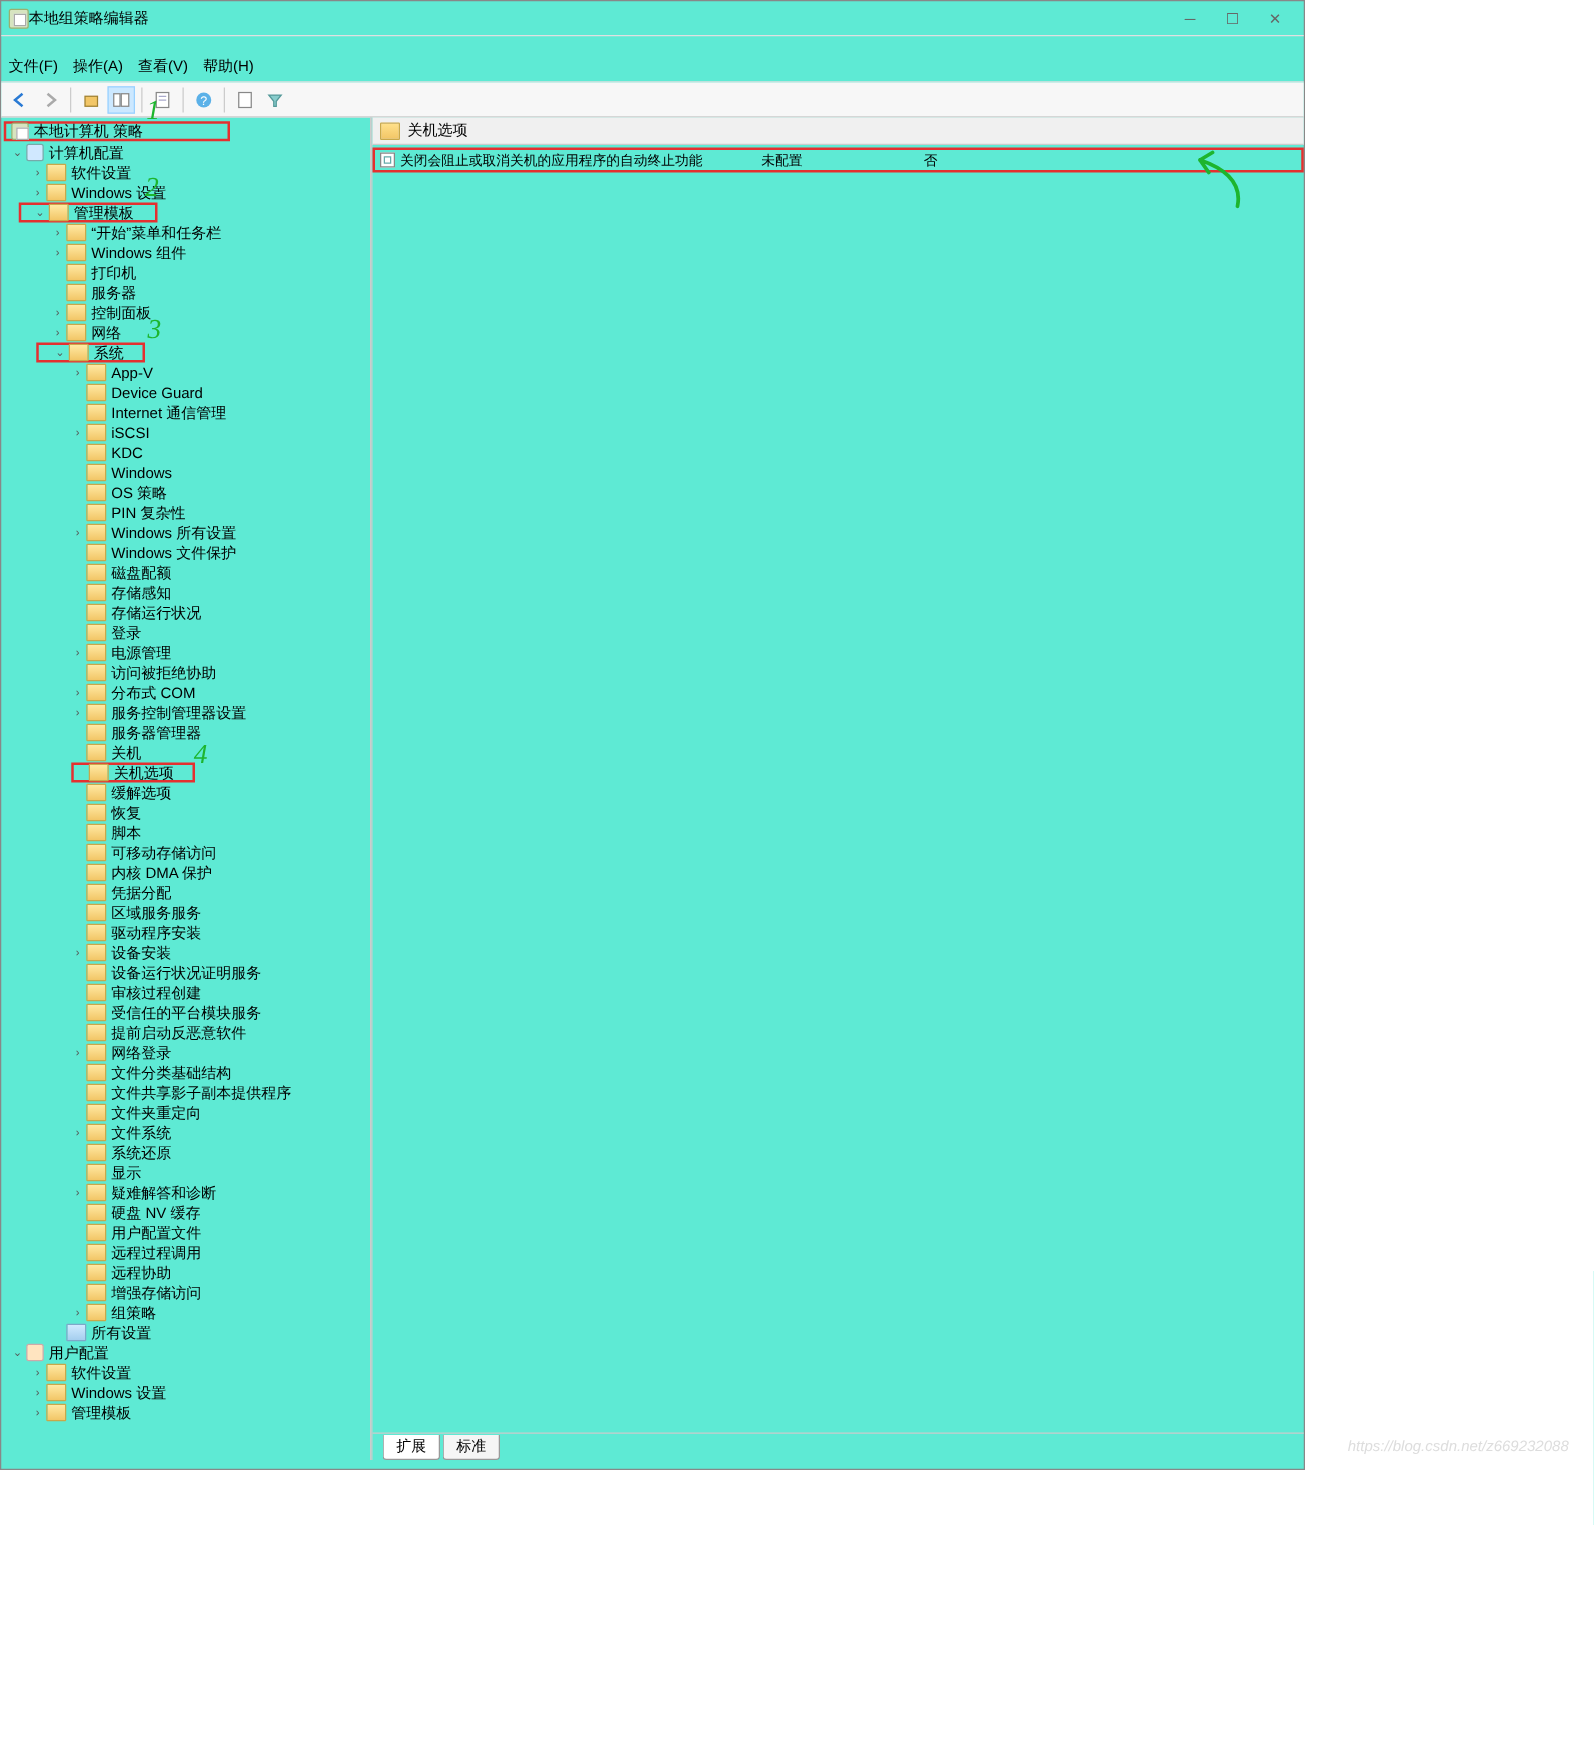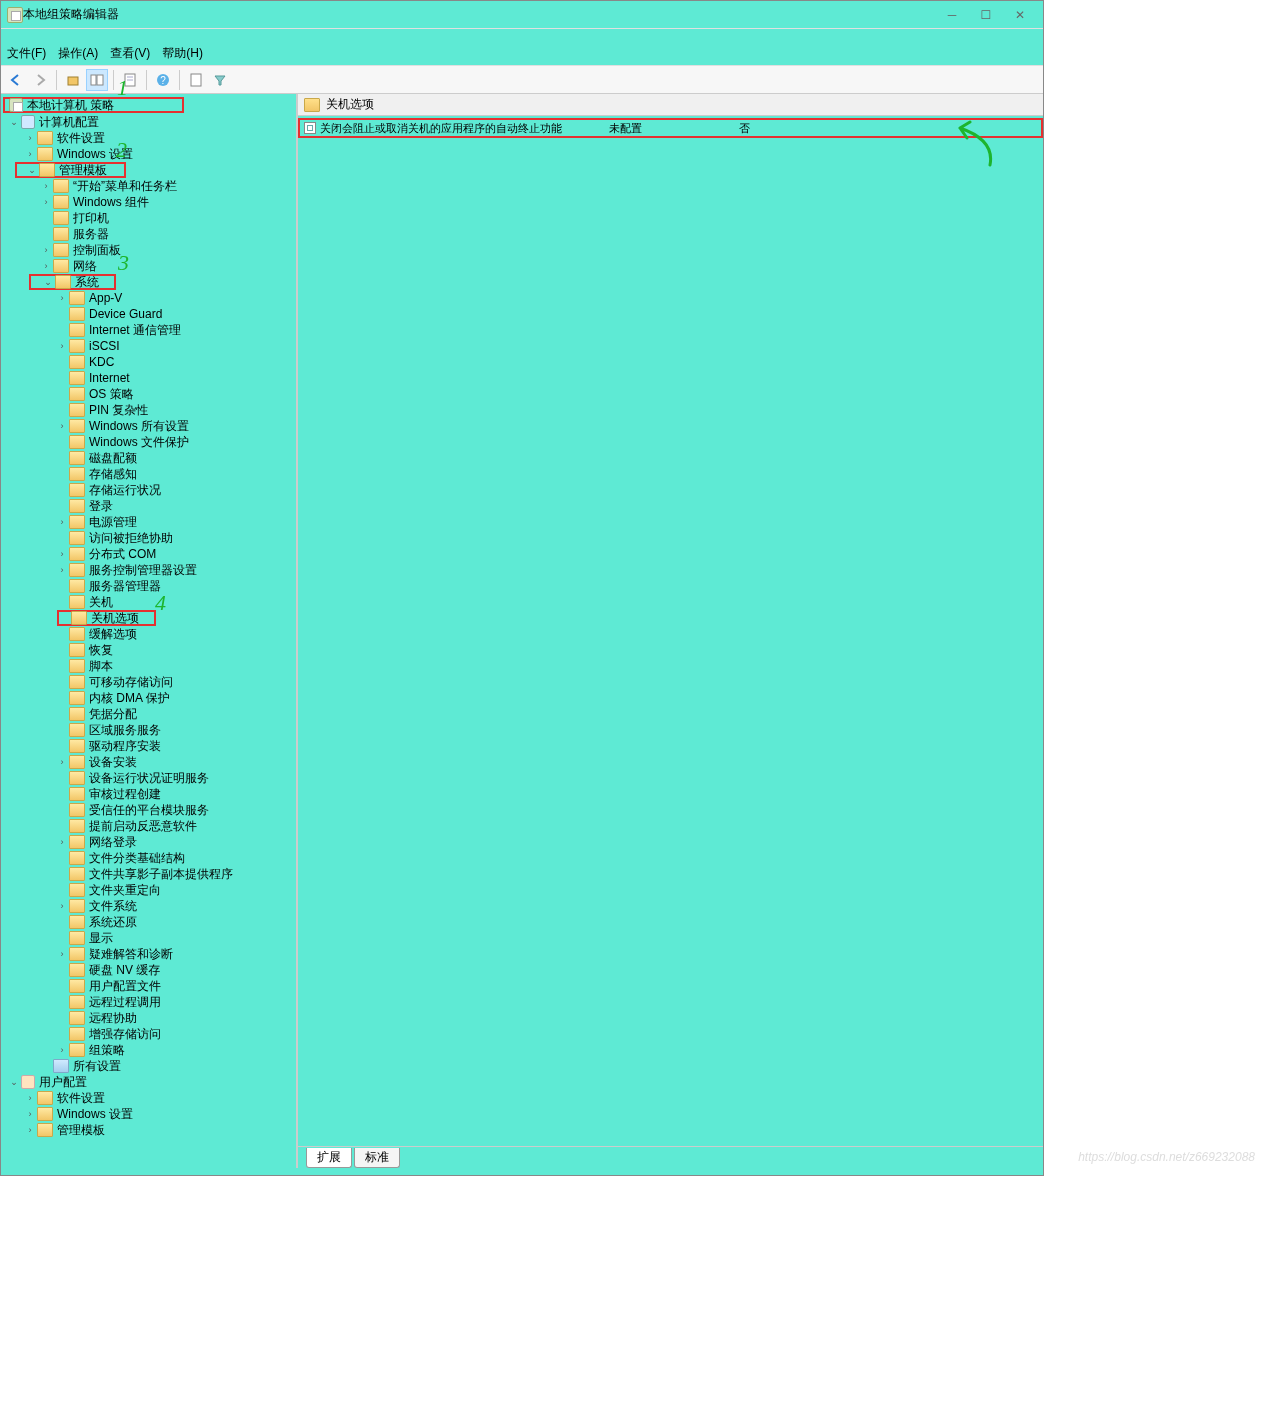--- a/index.html
+++ b/index.html
@@ -213,21 +213,21 @@
           <span>iSCSI</span>
         </div>
       <div class="tree-row">
           <span class="sp" style="width:68px"></span>
           <span class="folder"></span>
           <span>KDC</span>
         </div>
       <div class="tree-row">
           <span class="sp" style="width:68px"></span>
           <span class="folder"></span>
-          <span>Internet</span>
+          <span>Windows</span>
         </div>
       <div class="tree-row">
           <span class="sp" style="width:68px"></span>
           <span class="folder"></span>
           <span>OS 策略</span>
         </div>
       <div class="tree-row">
           <span class="sp" style="width:68px"></span>
           <span class="folder"></span>
           <span>PIN 复杂性</span>

